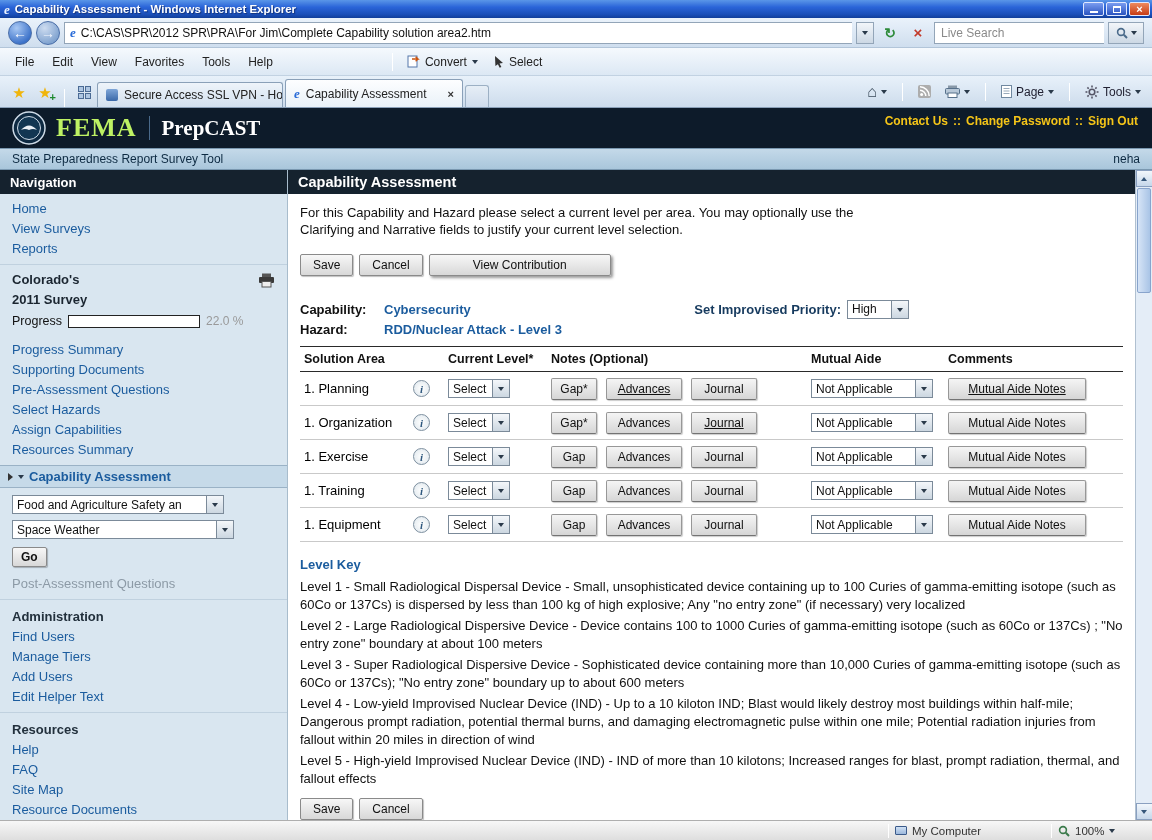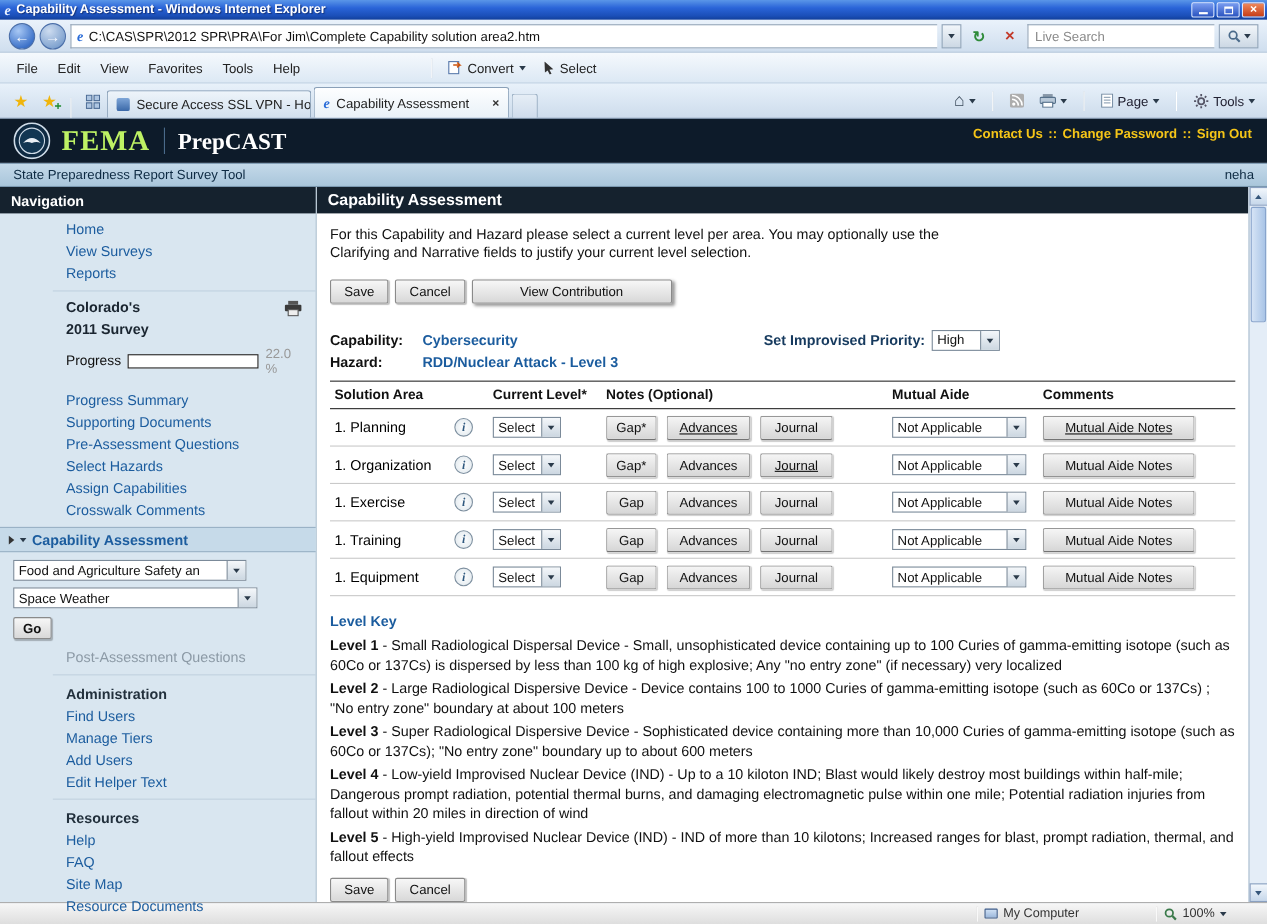--- a/index.html
+++ b/index.html
@@ -66,21 +66,21 @@
   .fema-links span{color:#f5c518;}
 
   
   .subheader{height:22px;display:flex;align-items:center;justify-content:space-between;padding:0 12px;font-size:12px;color:#0d2a42;
     background:linear-gradient(#c4d9e9,#a9c6db);border-top:1px solid #7a98b0;border-bottom:1px solid #7a98b0;}
 
   
   .content{display:flex;height:650px;}
   .sidebar{width:288px;background:#d9e6f0;border-right:1px solid #a8bccc;font-size:13px;flex:none;}
   .side-title{height:24px;background:#15222e;color:#fff;font-weight:bold;display:flex;align-items:center;padding:0 10px;}
-  .side-sec{padding:5px 0;border-bottom:1px solid #c0d1df;margin-left:48px;}
+  .side-sec{padding:5px 0;border-bottom:1px solid #c0d1df;}
   .side-sec.noline{border-bottom:none;}
   .side-link{display:block;padding:2px 12px;line-height:16px;color:#1b5c9e;cursor:pointer;}
   .side-link.disabled{color:#8c9aa6;}
   .survey-row{display:flex;justify-content:space-between;align-items:center;padding:1px 12px;}
   .survey-name{font-weight:bold;color:#1a2530;line-height:18px;}
   .prog-row{display:flex;align-items:center;gap:6px;padding:4px 12px 2px;}
   .prog-label{color:#111;font-size:12.5px;}
   .prog-bar{width:132px;height:13px;border:1px solid #222;background:#fff;}
   .prog-fill{height:100%;background:linear-gradient(#52c063,#1f8f35);}
   .prog-pct{color:#999;font-size:12px;}
@@ -125,21 +125,21 @@
   .rbtn{display:inline-block;font-size:12px;color:#111;text-align:center;padding:3px 0;
     background:linear-gradient(#f5f5f5,#d6d6d6);border:1px solid #979797;border-bottom-color:#737373;border-radius:2px;box-shadow:1px 1px 1px rgba(0,0,0,.2);cursor:pointer;}
   .rbtn.gap{width:46px;}
   .rbtn.adv{width:76px;}
   .rbtn.jour{width:66px;}
   .rbtn.notes{width:138px;}
   .u{text-decoration:underline;}
   .lk{margin-top:14px;line-height:18px;color:#111;}
   .lk-title{color:#1b5c9e;font-weight:bold;margin-bottom:4px;}
   .lk-line{margin-bottom:3px;}
-  .lk-label{font-weight:bold;}
+  .lk-label{font-weight:normal;}
   .bottom-btns{display:flex;gap:6px;margin-top:10px;}
 
   
   .vscroll{width:17px;flex:none;background:#e4edf7;border-left:1px solid #b0c0d0;display:flex;flex-direction:column;align-items:center;position:relative;}
   .scroll-btn{width:17px;height:17px;background:linear-gradient(#f2f7fc,#c6d7ea);border:1px solid #8aa0c0;display:flex;align-items:center;justify-content:center;flex:none;}
   .scroll-btn.bottom{margin-top:auto;}
   .scroll-thumb{position:absolute;top:18px;left:1px;width:14px;height:105px;background:linear-gradient(90deg,#d6e4f6,#a9c4e6);border:1px solid #88a4cc;border-radius:2px;}
 
   
   .statusbar{height:20px;display:flex;align-items:center;gap:6px;padding:0 6px;font-size:11.5px;color:#333;
@@ -355,21 +355,21 @@
           <span class="prog-pct">22.0 %</span>
         </div>
       </div>
 
       <div class="side-sec noline">
         <span class="side-link">Progress Summary</span>
         <span class="side-link">Supporting Documents</span>
         <span class="side-link">Pre-Assessment Questions</span>
         <span class="side-link">Select Hazards</span>
         <span class="side-link">Assign Capabilities</span>
-        <span class="side-link">Crosswalk Comments</span>
+        <span class="side-link">Resources Summary</span>
       </div>
 
       <div class="side-active">
         <span class="tri-right"></span>
         <span class="tri-down"></span>
         <span class="lbl">Capability Assessment</span>
       </div>
 
       <div class="side-dd-block">
         <span class="fsel w212">

